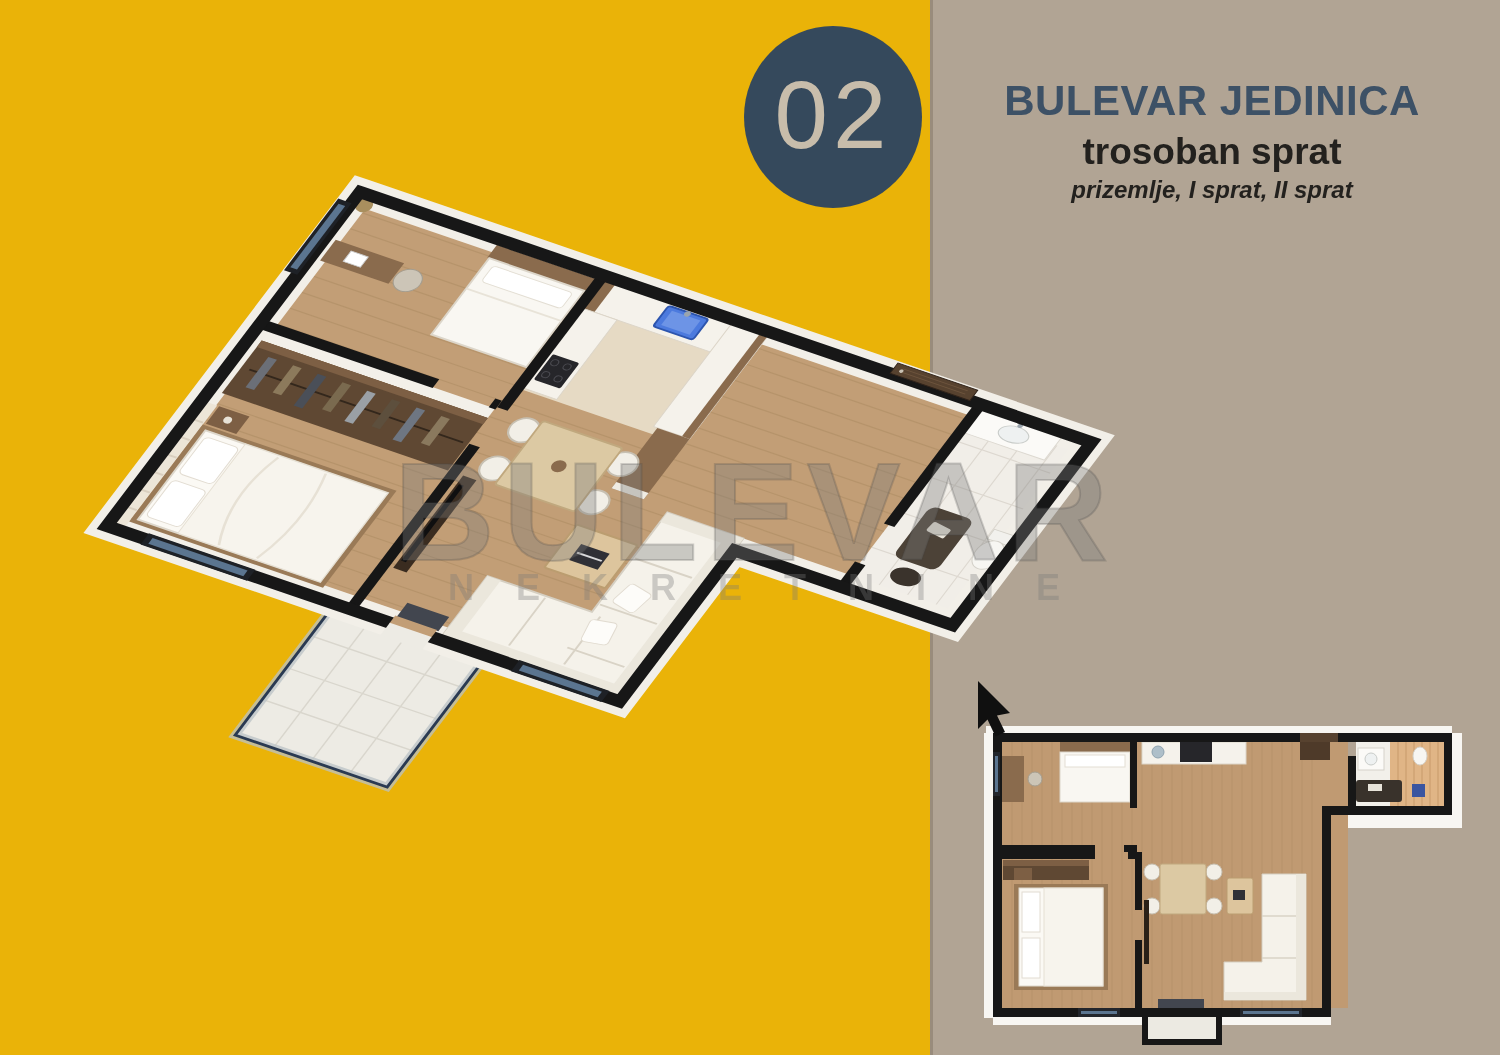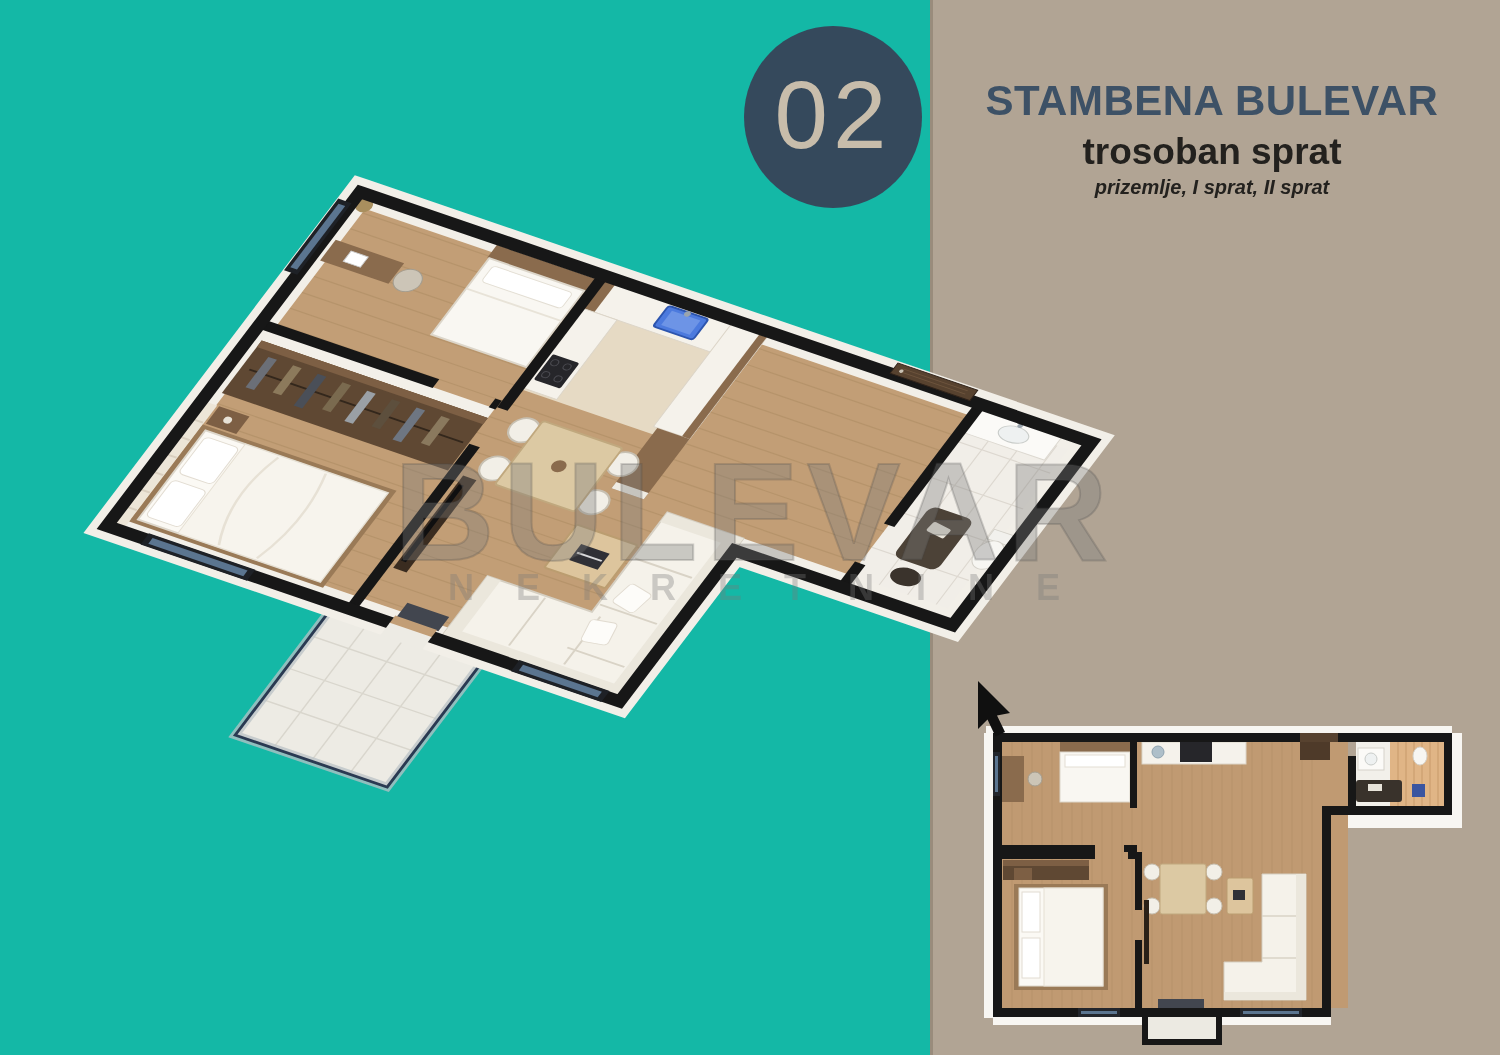--- a/index.html
+++ b/index.html
@@ -1,18 +1,18 @@
 <!DOCTYPE html>
 <html><head>
 <meta charset="utf-8">
 <style>
   html,body{margin:0;padding:0;background:#e8e8e8;}
   .canvas{
     position:relative;width:1500px;height:1055px;overflow:hidden;
-    background:#14b8a6;font-family:"Liberation Sans",sans-serif;
+    background:#eab308;font-family:"Liberation Sans",sans-serif;
   }
   .side-panel{
     position:absolute;left:930px;top:0;width:570px;height:1055px;
     background:#b1a494;border-left:3px solid rgba(92,80,64,.28);
   }
   .unit-badge{
     position:absolute;left:744px;top:26px;width:178px;height:182px;
     border-radius:50%;background:#35495c;display:flex;align-items:center;justify-content:center;
   }
   .unit-badge span{
@@ -22,21 +22,21 @@
   .title-block{
     position:absolute;left:952px;top:76px;width:520px;text-align:center;line-height:1.18;
   }
   .title-block .title{
     color:#3d5166;font-size:42px;font-weight:700;letter-spacing:.5px;white-space:nowrap;
   }
   .title-block .subtitle{
     color:#23211e;font-size:37px;font-weight:700;margin-top:4px;
   }
   .title-block .floors{
-    color:#23211e;font-size:20px;font-weight:600;font-style:italic;margin-top:3px;
+    color:#23211e;font-size:24px;font-weight:600;font-style:italic;margin-top:3px;
   }
   svg.scene{position:absolute;left:0;top:0;}
   .wm1{
     font-family:"Liberation Sans",sans-serif;font-weight:bold;font-size:140px;letter-spacing:8px;
     fill:rgba(125,125,125,0.36);stroke:rgba(70,70,70,0.22);stroke-width:2px;
   }
   .wm2{
     font-family:"Liberation Sans",sans-serif;font-weight:bold;font-size:36px;letter-spacing:16px;
     fill:rgba(120,120,120,0.34);
   }
@@ -46,21 +46,21 @@
 
 <div class="canvas">
 
   <div class="side-panel"></div>
 
   <div class="unit-badge">
     <span>02</span>
   </div>
 
   <div class="title-block">
-    <div class="title">STAMBENA BULEVAR</div>
+    <div class="title">BULEVAR JEDINICA</div>
     <div class="subtitle">trosoban sprat</div>
     <div class="floors">prizemlje, I sprat, II sprat</div>
   </div>
 
   <svg class="scene" width="1500" height="1055" viewBox="0 0 1500 1055">
 
     <g transform="matrix(0.95,0.325,-0.603,0.795,360,192)">
 
       <g>
         <rect x="240" y="420" width="160" height="165" fill="#edebe4"></rect>

